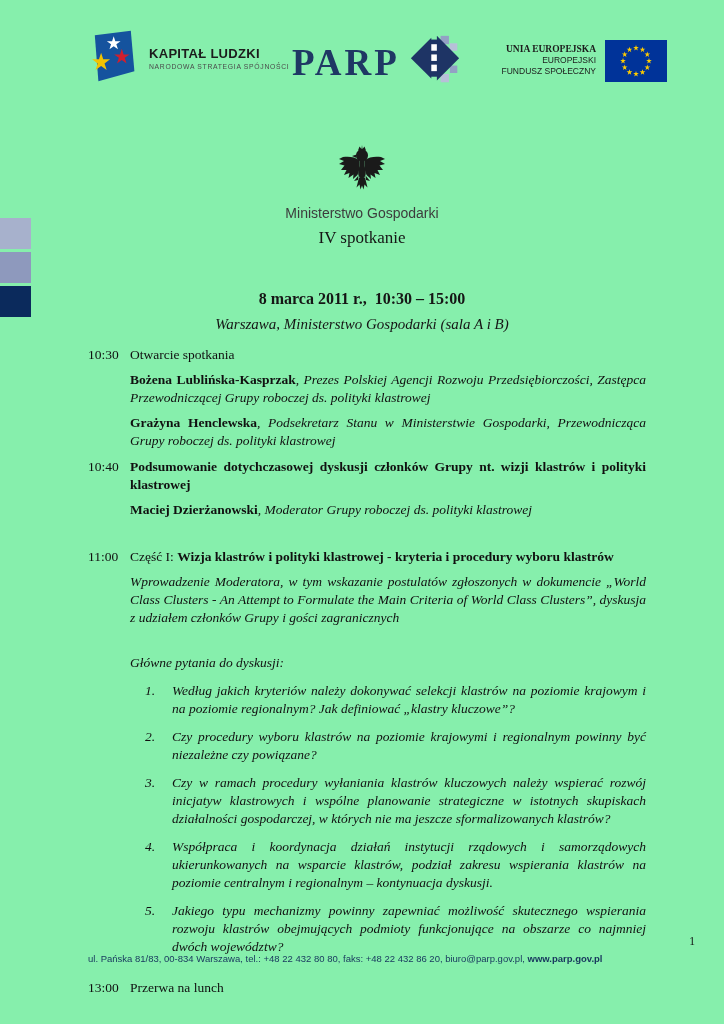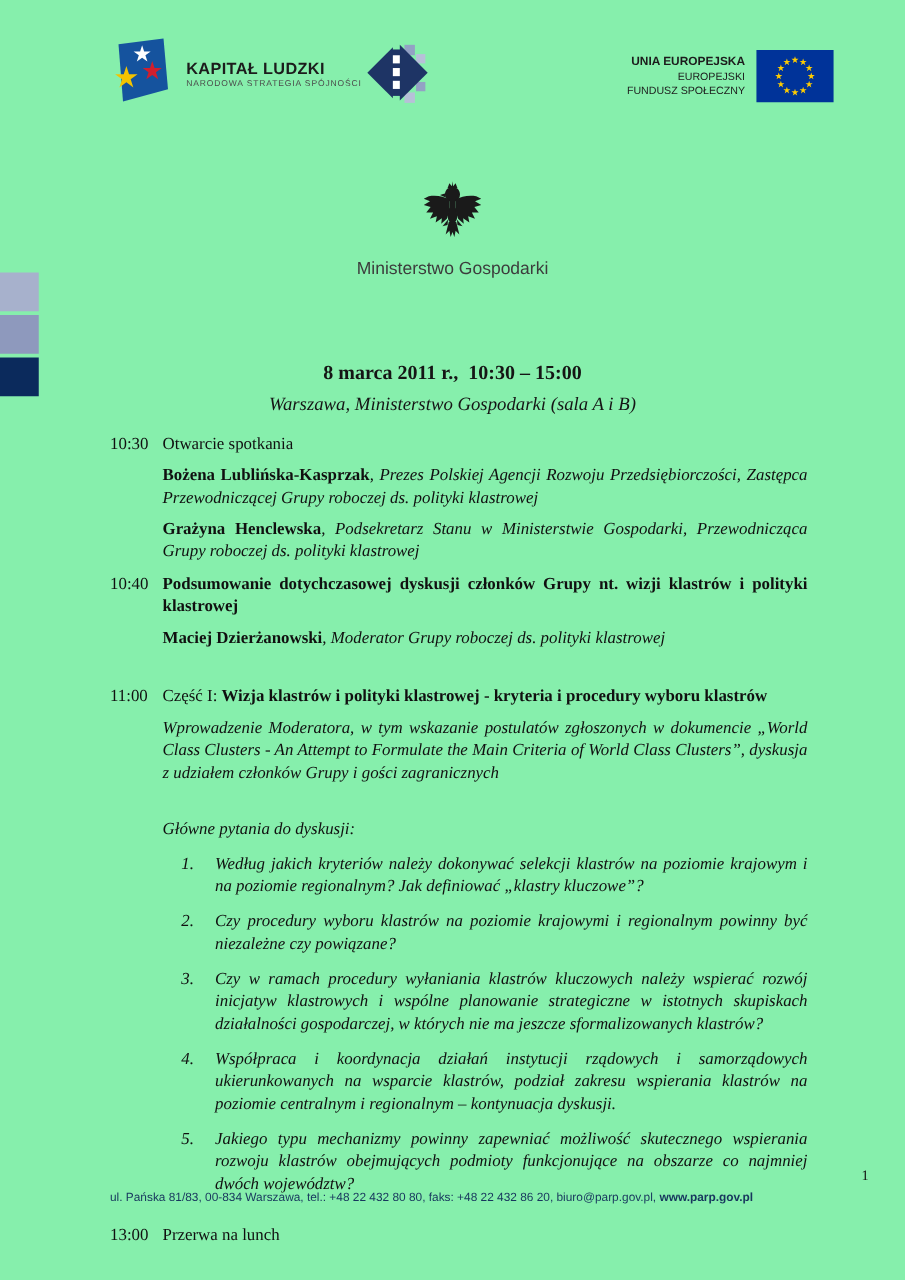--- a/index.html
+++ b/index.html
@@ -14,21 +14,21 @@
   .kl-text{font-family:"Liberation Sans",sans-serif;}
   .kl-title{font-size:13px;font-weight:bold;letter-spacing:.3px;color:#1c1c1c;}
   .kl-sub{font-size:6.8px;letter-spacing:.7px;color:#4a4a4a;margin-top:2px;}
 
   .logo-parp{position:absolute;left:292px;top:34px;display:flex;align-items:center;gap:9px;}
   .parp-word{font-family:"Liberation Serif",serif;font-weight:bold;font-size:37px;
     letter-spacing:3px;color:#1f3864;line-height:1;}
 
   .logo-eu{position:absolute;right:57px;top:40px;display:flex;align-items:flex-start;gap:9px;}
   .eu-text{font-family:"Liberation Sans",sans-serif;text-align:right;margin-top:4px;}
-  .eu-l1{font-size:9.5px;font-weight:bold;color:#1c1c1c;}
+  .eu-l1{font-size:9.5px;font-weight:bold;color:#1c1c1c;font-family:Liberation Serif, serif;}
   .eu-l2,.eu-l3{font-size:8.5px;color:#1c1c1c;margin-top:1px;}
 
   
   .squares{position:absolute;left:0;top:218px;}
   .sq{width:31px;height:31px;margin-bottom:3px;}
 
   
   .ministry{position:absolute;left:0;top:144px;width:100%;text-align:center;}
   .ministry-caption{font-family:"Liberation Sans",sans-serif;font-size:14px;color:#3c3c3c;margin-top:5px;}
 
@@ -81,20 +81,21 @@
         <use href="#st" transform="translate(19,36) scale(10.5)" fill="#f3c300"></use>
       </svg>
     </span>
     <span class="kl-text">
       <div class="kl-title">KAPITAŁ LUDZKI</div>
       <div class="kl-sub">NARODOWA STRATEGIA SPÓJNOŚCI</div>
     </span>
   </div>
 
   <div class="logo-parp">
+    <span class="parp-word">PARP</span>
     <span>
       <svg width="52" height="52" viewBox="0 0 56 56" aria-hidden="true">
         <rect x="34" y="2" width="9" height="9" fill="#93a1c4"></rect>
         <rect x="44" y="10" width="8" height="8" fill="#b7c0d8"></rect>
         <rect x="44" y="34" width="8" height="8" fill="#93a1c4"></rect>
         <rect x="34" y="43" width="9" height="9" fill="#b7c0d8"></rect>
         <polygon points="24,4 24,48 2,26" fill="#1e3465"></polygon>
         <polygon points="30,2 54,26 30,50" fill="#1e3465"></polygon>
         <rect x="23" y="6" width="8" height="40" fill="#1e3465"></rect>
         <rect x="24" y="11" width="6" height="7" fill="#ffffff"></rect>
@@ -148,20 +149,21 @@
           <path d="M55 32 C64 26 76 24 88 26 L96 30 L86 34 L96 40 L85 43 L92 52 L81 52 L86 62 L75 58 L77 68 L67 61 L68 70 L59 62 L55 50 Z"></path>
           <path d="M44 67 L56 67 L61 87 L55 81 L53 91 L50 83 L47 91 L45 81 L39 87 Z"></path>
           <path d="M43 63 L34 74 L42 72 Z"></path>
           <path d="M57 63 L66 74 L58 72 Z"></path>
         </g>
       </svg>
     </span>
     <div class="ministry-caption">Ministerstwo Gospodarki</div>
   </div>
 
+  <div class="tline t-meeting">IV spotkanie</div>
   <div class="tline t-datetime">8 marca 2011 r.,&nbsp; 10:30 – 15:00</div>
   <div class="tline t-location">Warszawa, Ministerstwo Gospodarki (sala A i B)</div>
 
   <div class="agenda">
 
     <div class="row">
       <div class="time">10:30</div>
       <div class="body">
         <p class="first">Otwarcie spotkania</p>
         <p><span class="b">Bożena Lublińska-Kasprzak</span><span class="i">, Prezes Polskiej Agencji Rozwoju Przedsiębiorczości, Zastępca Przewodniczącej Grupy roboczej ds. polityki klastrowej</span></p>

